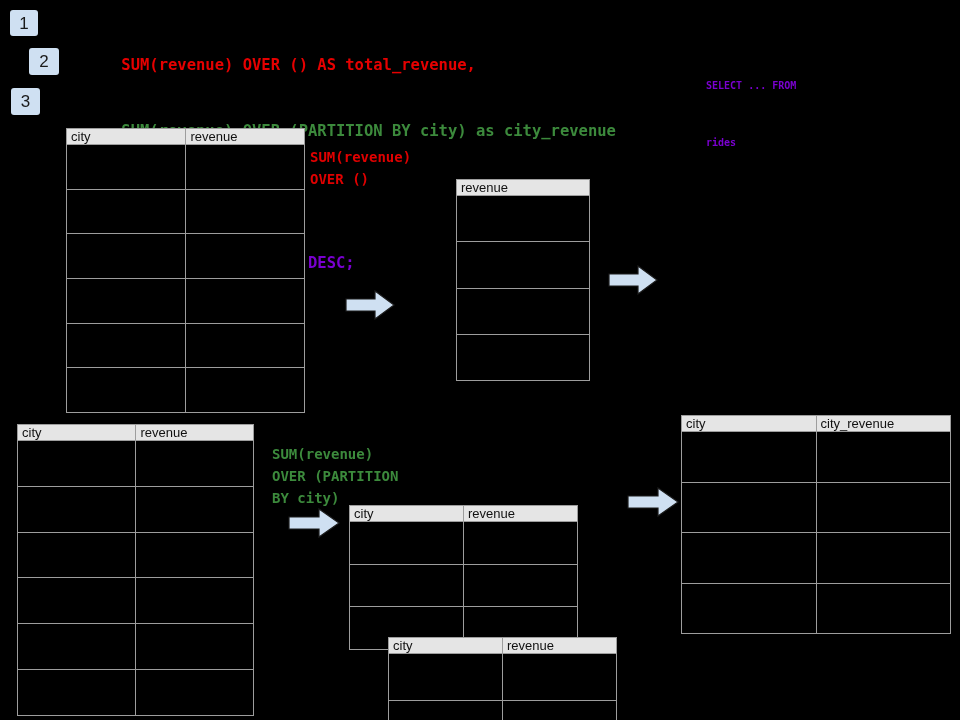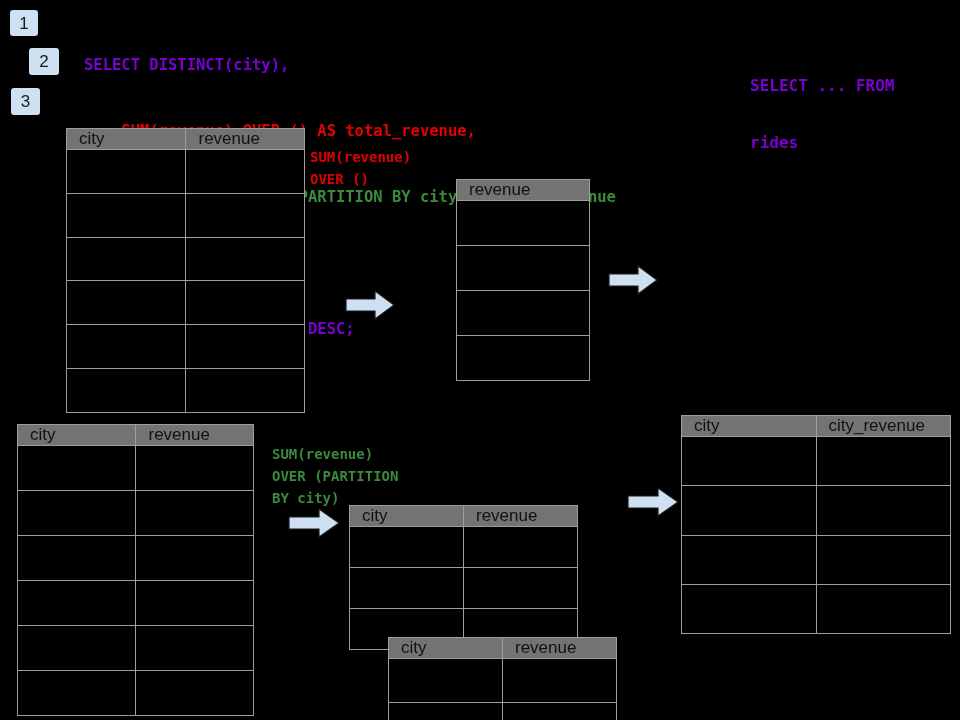--- a/index.html
+++ b/index.html
@@ -39,23 +39,23 @@
     white-space: pre;
     letter-spacing: 0px;
   }
   .code-main {
     font-size: 15.5px;
     line-height: 22px;
     left: 84px;
     top: 10px;
   }
   .code-frag {
-    font-size: 16px;
+    font-size: 10px;
     line-height: 19px;
-    left: 750px;
+    left: 706px;
     top: 38px;
     color: #7a00d0;
   }
   .c-purple { color: #7a00d0; }
   .c-red    { color: #e60000; }
   .c-green  { color: #3c8a3c; }
 
   
   .anno {
     position: absolute;
@@ -76,27 +76,27 @@
     table-layout: fixed;
     background: #000000;
     border: 1px solid #9d9d9d;
   }
   .tbl th, .tbl td {
     border: 1px solid #9d9d9d;
     padding: 0;
     margin: 0;
   }
   .tbl th {
-    background: #737373;
+    background: #e5e5e5;
     color: #111111;
     font-family: "Liberation Sans", sans-serif;
     font-weight: normal;
-    font-size: 17px;
+    font-size: 13px;
     text-align: left;
-    padding-left: 12px;
+    padding-left: 4px;
   }
   .tbl td {
     background: #000000;
   }
 
   
   .arrow {
     position: absolute;
   }
 </style>
@@ -109,21 +109,20 @@
     <span>1</span>
   </div>
   <div class="badge" style="left:29px; top:48px; width:30px; height:27px;">
     <span>2</span>
   </div>
   <div class="badge" style="left:11px; top:88px; width:29px; height:27px;">
     <span>3</span>
   </div>
 
   <div class="code code-main">
-    <div class="c-purple">SELECT DISTINCT(city),</div>
     <div class="c-red">    SUM(revenue) OVER () AS total_revenue,</div>
     <div class="c-green">    SUM(revenue) OVER (PARTITION BY city) as city_revenue</div>
     <div class="c-purple">  FROM rides</div>
     <div class="c-purple">  ORDER by city_revenue DESC;</div>
   </div>
 
   <div class="code code-frag">
     <div>SELECT ... FROM</div>
     <div>rides</div>
   </div>

